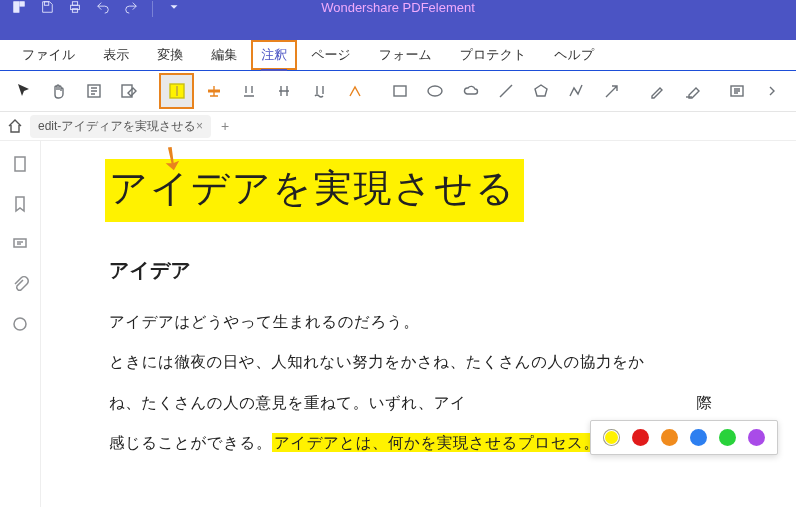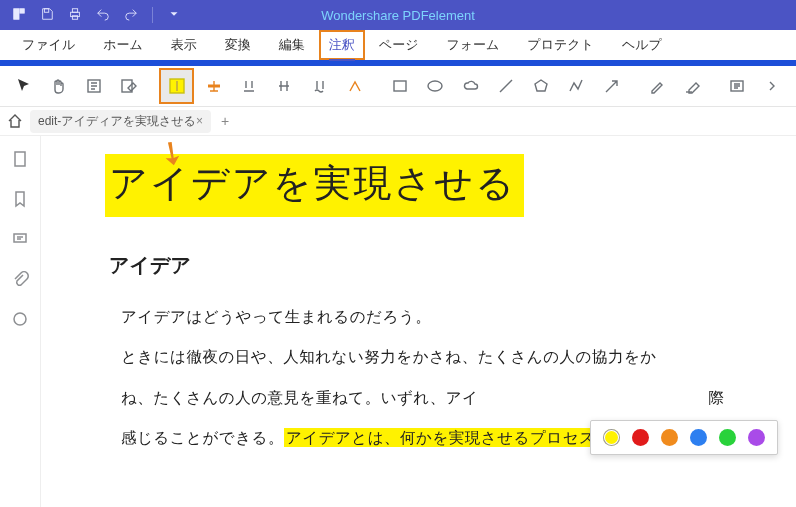--- a/index.html
+++ b/index.html
@@ -1,42 +1,42 @@
 <!DOCTYPE html>
 <html><head>
 <meta charset="utf-8">
 <style>
 html,body{margin:0;padding:0;font-family:"Meiryo","Hiragino Sans",sans-serif;background:#fff;overflow:hidden}
 body{width:796px;height:507px;position:relative}
-.titlebar{height:30px;background:#4b54c4;display:flex;align-items:center;color:#7dd3fc;font-size:12px;position:relative}
+.titlebar{height:40px;background:#4b54c4;display:flex;align-items:flex-start;color:#f0abfc;font-size:12px;position:relative}
 .tb-icons{display:flex;gap:14px;padding-left:12px;align-items:center}
 .tb-icons svg{width:14px;height:14px;stroke:#e6e8ff;fill:none}
 .tb-title{position:absolute;left:50%;transform:translateX(-50%);font-size:13px}
-.menubar{height:30px;display:flex;align-items:center;gap:0;padding:0 8px;border-bottom:6px solid #1d4ed8;font-size:13px;color:#333}
+.menubar{height:30px;display:flex;align-items:center;gap:0;padding:0 8px;border-bottom:1px solid #1d4ed8;font-size:13px;color:#333}
 .menuitem{padding:4px 14px;cursor:default;position:relative}
 .menuitem.active{color:#4b54c4}
 .menuitem.active::after{content:'';position:absolute;left:8px;right:8px;bottom:-3px;height:2px;background:#4b54c4}
 .orange-box{border:2px solid #e8831e;padding:4px 8px !important}
 .ribbon{height:40px;display:flex;align-items:center;gap:0;padding:0 6px;border-bottom:1px solid #e5e5e5}
 .rtool{width:32px;height:32px;display:flex;align-items:center;justify-content:center;margin:0 2px}
 .rtool svg{stroke:#6d7278;fill:none;stroke-width:1.4}
 .rsep{width:10px}
 .rtool.hl{border:2px solid #e8831e;background:#e9e9e9}
 .tabbar{height:28px;display:flex;align-items:center;padding:0 6px;gap:6px;background:#fff;border-bottom:1px solid #eee;font-size:12px;color:#555}
 .home-icon{width:18px;height:18px}
 .doctab{display:flex;align-items:center;background:#f2f2f2;border-radius:4px;padding:3px 8px;gap:0}
 .doctab .x{color:#888}
 .workspace{display:flex;height:379px}
 .sidebar{width:40px;border-right:1px solid #eee;display:flex;flex-direction:column;align-items:center;gap:18px;padding-top:14px}
 .sidebar svg{width:18px;height:18px;stroke:#8d8f92;fill:none;stroke-width:1.5}
 .page{flex:1;padding:18px 0 0 64px;position:relative;font-family:"Yu Mincho","Hiragino Mincho ProN",serif;color:#222}
 .title-hl{display:inline-block;background:#fff200;font-size:38px;font-weight:400;padding:4px 8px 8px 4px;letter-spacing:2px}
 .arrow{position:absolute;left:118px;top:-2px;transform:rotate(35deg);font-size:32px;color:#e8831e}
 .sub{font-family:"Meiryo",sans-serif;font-weight:bold;font-size:20px;margin:35px 0 18px 4px}
-.body{font-family:"Meiryo",sans-serif;font-size:15.5px;line-height:2.6;letter-spacing:.5px;margin-left:16px;width:660px}
+.body{font-family:"Meiryo",sans-serif;font-size:15.5px;line-height:2.6;letter-spacing:.5px;margin-left:4px;width:660px}
 .hl2{background:#fff200;padding:1px 2px}
 .palette{position:absolute;right:18px;top:420px;background:#fff;border:1px solid #ccc;border-radius:2px;box-shadow:0 2px 6px rgba(0,0,0,.15);display:flex;gap:12px;padding:8px 12px}
 .swatch{width:17px;height:17px;border-radius:50%}
 .swatch.sel{box-shadow:0 0 0 1px #999 inset,0 0 0 2px #fff inset}
 </style>
 </head>
 <body>
 
 <div class="titlebar">
   <div class="tb-icons">
@@ -62,21 +62,20 @@
     <span style="width:1px;height:16px;background:#7a82d6"></span>
     <span><svg viewBox="0 0 16 16">
           <path d="M4 6l4 4 4-4" fill="#e6e8ff" stroke="none"></path>
         </svg></span>
   </div>
   <div class="tb-title">Wondershare PDFelement</div>
 </div>
 
 <div class="menubar">
   <div class="menuitem">ファイル</div>
-  <div class="menuitem">ホーム</div>
   <div class="menuitem">表示</div>
   <div class="menuitem">変換</div>
   <div class="menuitem">編集</div>
   <div class="menuitem active orange-box">注釈</div>
   <div class="menuitem">ページ</div>
   <div class="menuitem">フォーム</div>
   <div class="menuitem">プロテクト</div>
   <div class="menuitem">ヘルプ</div>
 </div>
 

